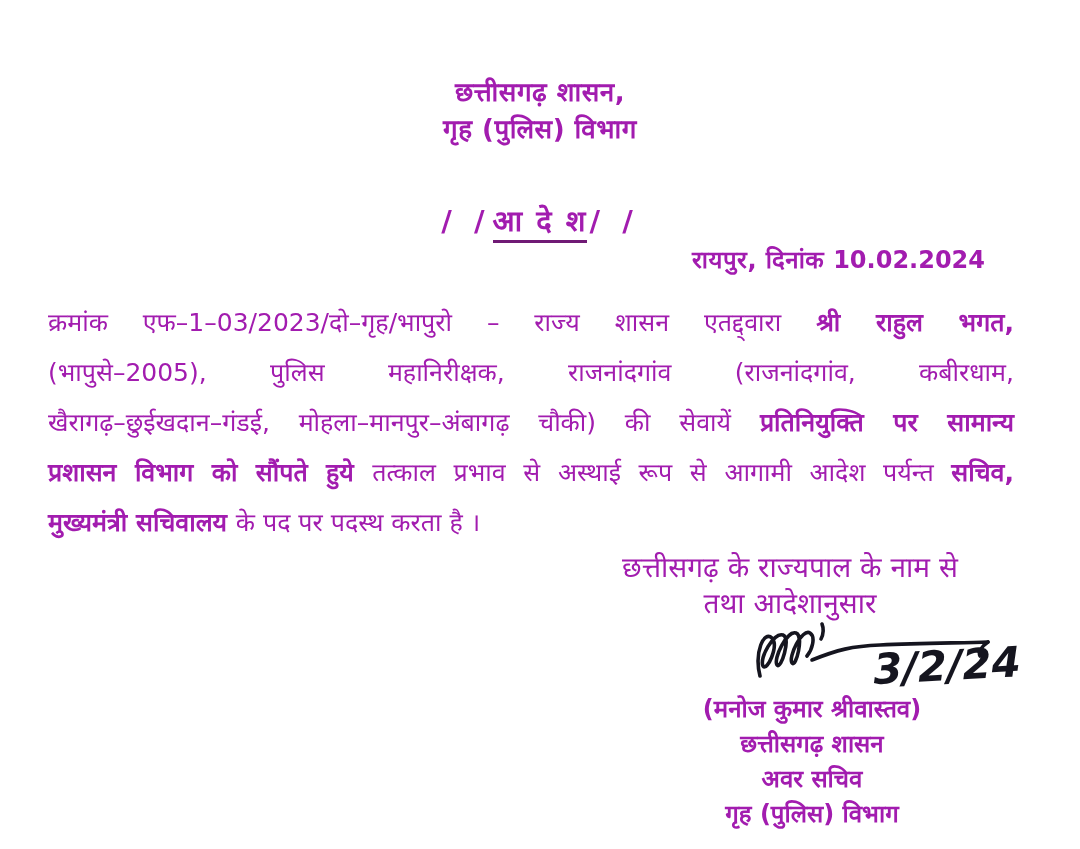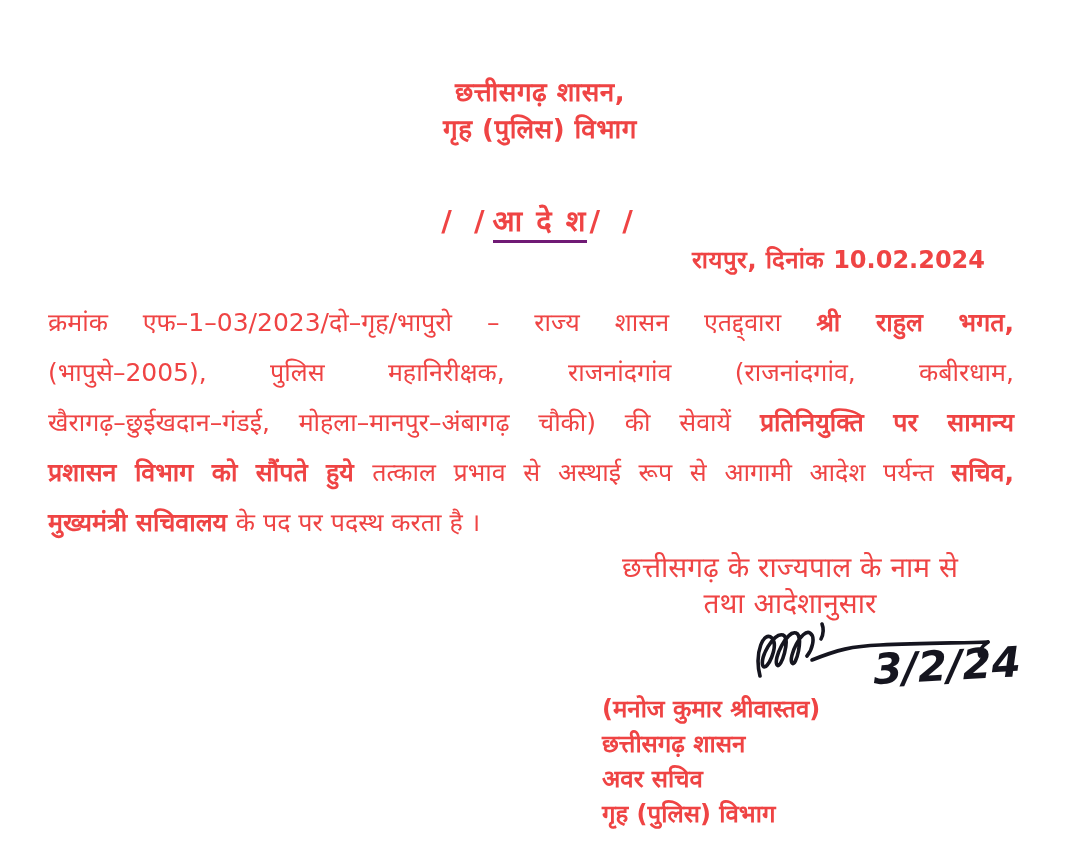--- a/index.html
+++ b/index.html
@@ -6,21 +6,21 @@
     margin: 0;
     padding: 0;
     background: #ffffff;
   }
   .page {
     position: relative;
     width: 1080px;
     height: 849px;
     background: #ffffff;
     font-family: "DejaVu Sans", "Liberation Sans", sans-serif;
-    color: #ef4444;
+    color: #a21caf;
     overflow: hidden;
   }
   .header-block {
     position: absolute;
     top: 74px;
     left: 0;
     width: 1080px;
     text-align: center;
     font-size: 26px;
     font-weight: 700;
@@ -93,21 +93,21 @@
     top: 612px;
     left: 752px;
     width: 300px;
     height: 88px;
   }
   .signer-block {
     position: absolute;
     top: 692px;
     left: 602px;
     width: 420px;
-    text-align: left;
+    text-align: center;
     font-size: 24px;
     font-weight: 600;
     line-height: 35px;
   }
   .signer-name { font-weight: 700; }
 </style>
 </head>
 <body>
 
 <div class="page">

